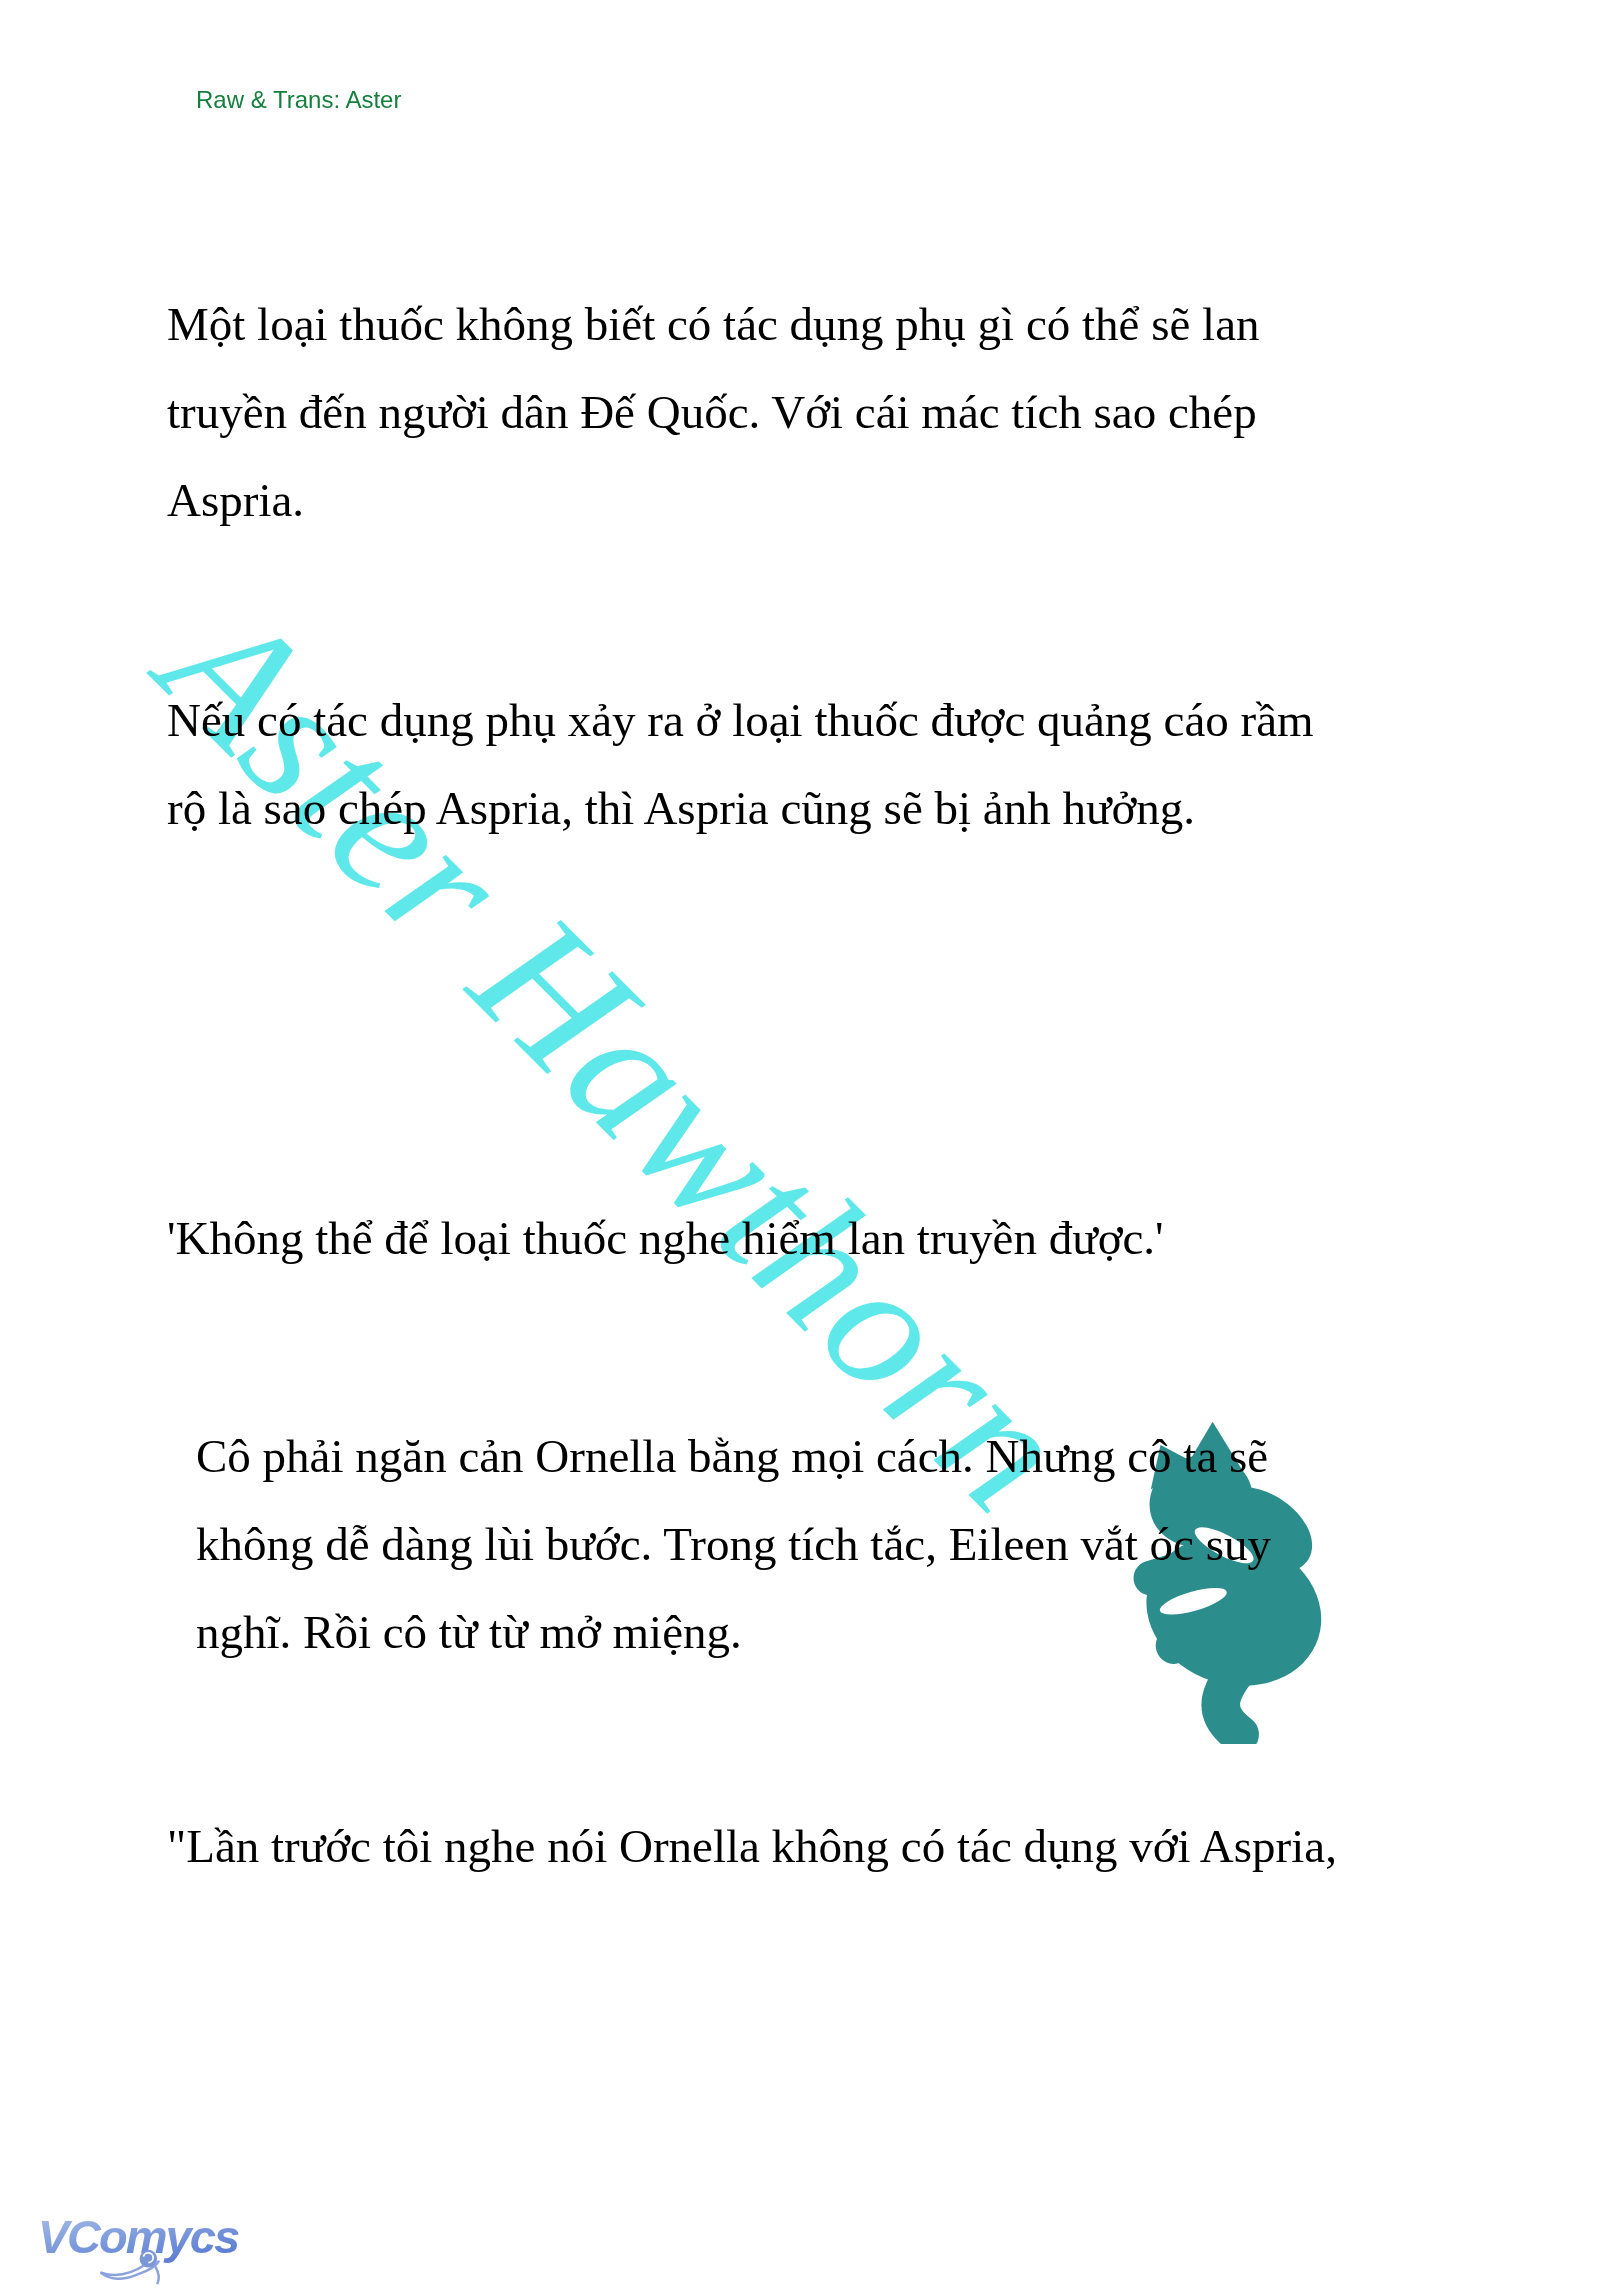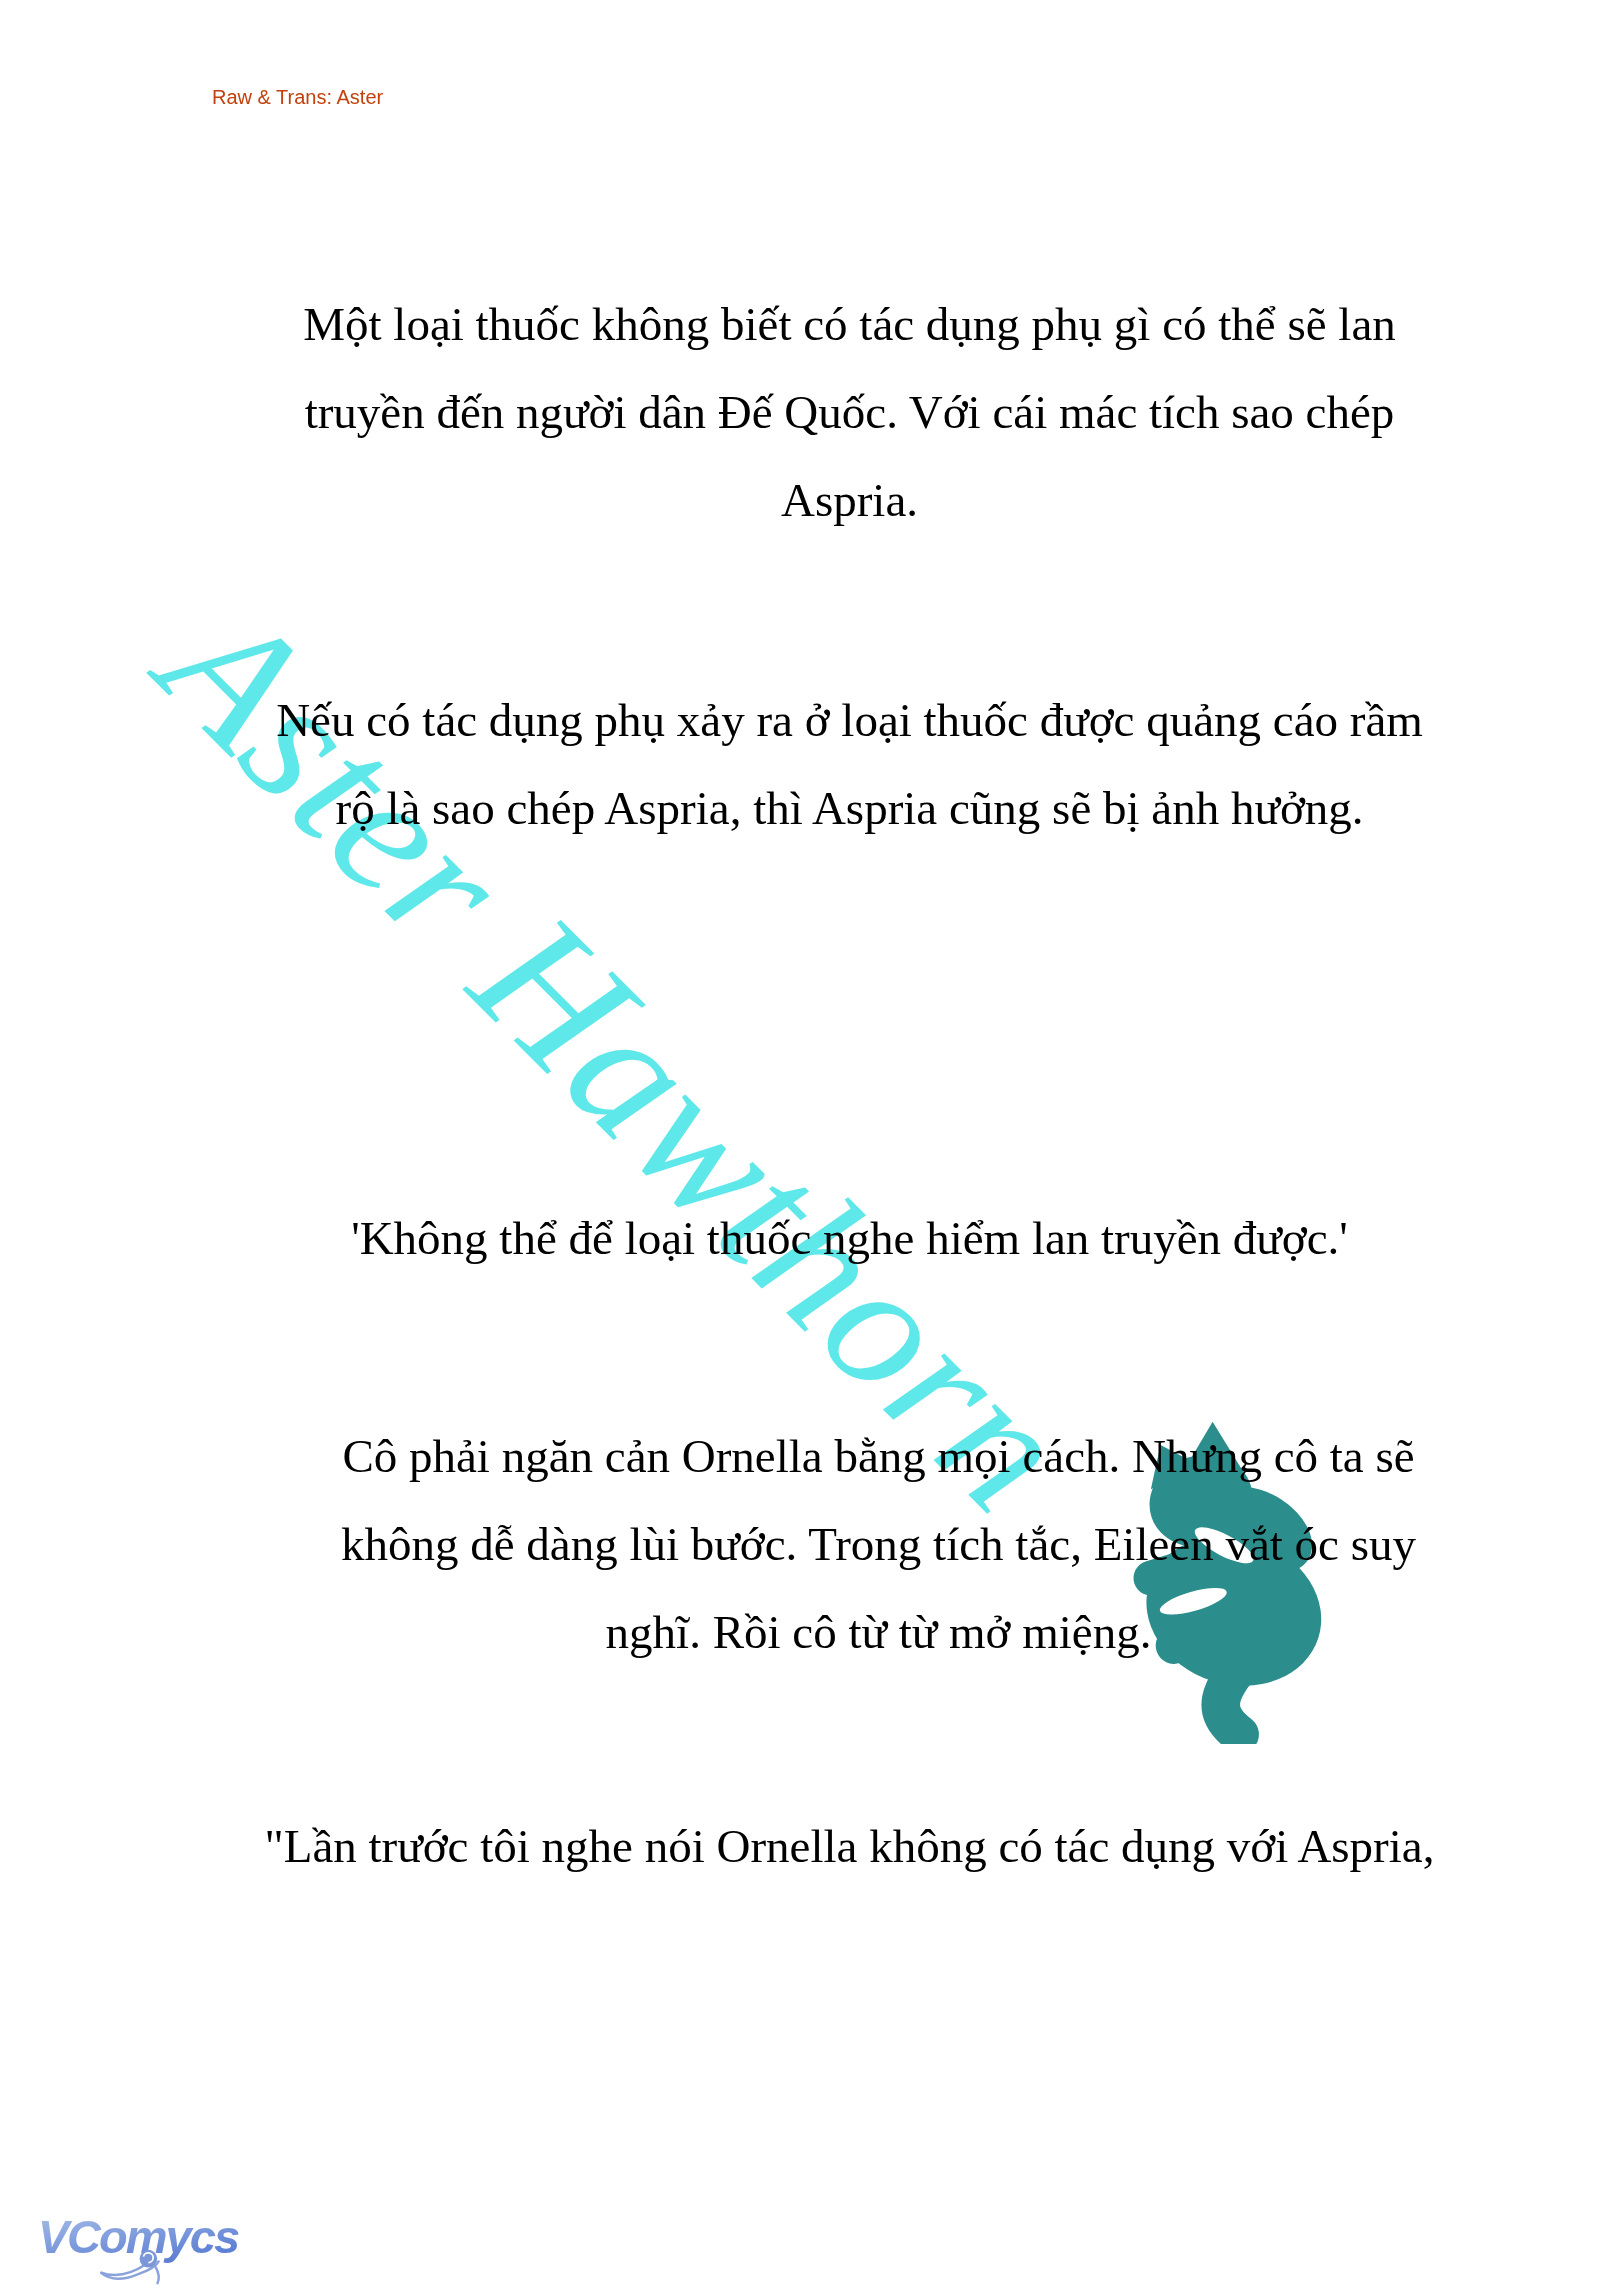--- a/index.html
+++ b/index.html
@@ -10,25 +10,25 @@
   .page {
     position: relative;
     width: 1621px;
     height: 2293px;
     background: #ffffff;
     overflow: hidden;
     font-family: "Liberation Serif", serif;
   }
   .credit {
     position: absolute;
-    left: 212px;
+    left: 196px;
     top: 86px;
     font-family: "Liberation Sans", sans-serif;
-    font-size: 20px;
-    color: #c2410c;
+    font-size: 24px;
+    color: #15803d;
     white-space: nowrap;
     z-index: 3;
   }
   .watermark {
     position: absolute;
     left: 260px;
     top: 573px;
     font-family: "Liberation Serif", serif;
     font-style: italic;
     font-size: 181px;
@@ -43,24 +43,23 @@
   .cat {
     position: absolute;
     left: 1103px;
     top: 1416px;
     width: 225px;
     height: 328px;
     z-index: 1;
   }
   .para {
     position: absolute;
-    left: 183px;
+    left: 167px;
     width: 1333px;
     z-index: 2;
-    text-align: center;
   }
   .line {
     font-family: "Liberation Serif", serif;
     font-size: 47px;
     line-height: 88px;
     color: #000000;
     white-space: nowrap;
   }
   .p1 { top: 280px; }
   .p2 { top: 676px; }

